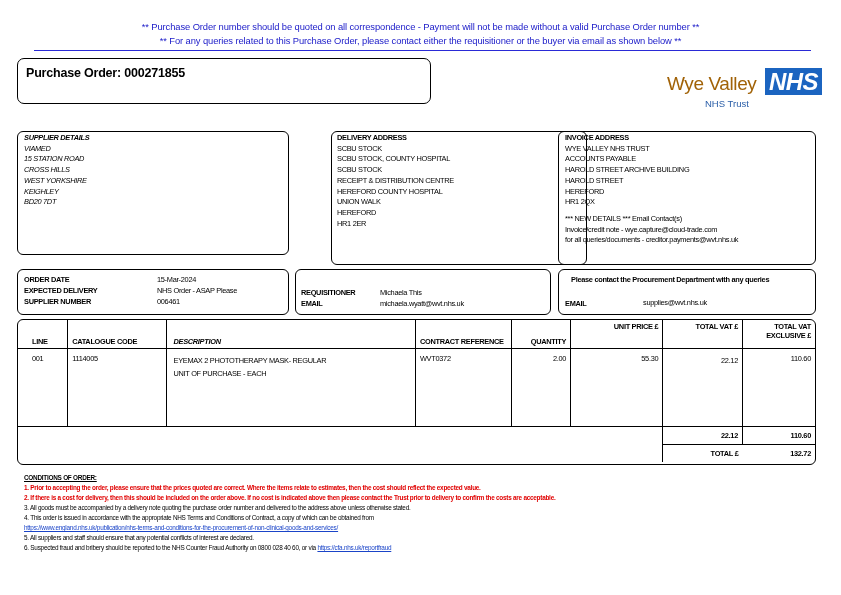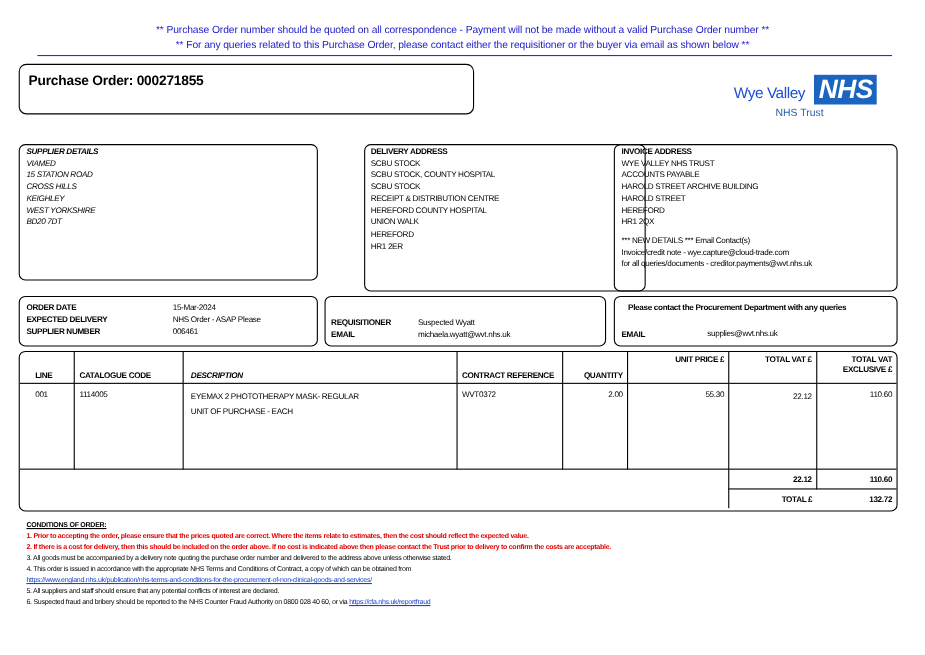--- a/index.html
+++ b/index.html
@@ -5,21 +5,21 @@
   html, body { margin:0; padding:0; background:#ffffff; }
   body { width:841px; height:595px; position:relative; overflow:hidden;
          font-family:"Liberation Sans", sans-serif; color:#000; }
   .abs { position:absolute; }
   .banner { left:0; width:841px; text-align:center; color:#1a1ac8; font-size:9.4px; letter-spacing:-0.1px; }
   .banner-line { left:34px; top:50px; width:777px; height:0; border-top:1.5px solid #2a2ad6; }
   .box { position:absolute; border:1.3px solid #000; border-radius:6px; box-sizing:border-box; }
   .small { font-size:7.4px; line-height:10.7px; letter-spacing:-0.3px; }
   .b { font-weight:bold; }
   .po-title { font-size:12.5px; font-weight:bold; letter-spacing:-0.2px; }
-  .logo-text { font-size:14px; color:#1d4ed8; letter-spacing:-0.4px; }
+  .logo-text { font-size:19px; color:#a16207; letter-spacing:-0.4px; }
   .nhs-box { background:#1b64c0; color:#fff; font-weight:bold; font-style:italic; font-size:24px; padding:0 4px; line-height:24px; letter-spacing:-0.5px; }
   .nhs-trust { color:#2a5ea8; font-size:9.5px; }
   table.items { border-collapse:collapse; position:absolute; font-size:7.4px; letter-spacing:-0.3px; }
   table.items td, table.items th { border:1.2px solid #000; padding:2px 4px; vertical-align:top; }
   table.items th { font-weight:bold; text-align:left; vertical-align:bottom; }
   .right { text-align:right !important; }
   .red { color:#e00000; }
   .link { color:#1a44c8; text-decoration:underline; }
   .cond { font-size:6.4px; line-height:10px; letter-spacing:-0.25px; }
 </style>
@@ -41,22 +41,22 @@
   <span class="logo-text">Wye Valley</span>
   <span class="nhs-box" style="margin-left:4px;">NHS</span>
   <div class="nhs-trust" style="margin-left:38px; margin-top:3px;">NHS Trust</div>
 </div>
 
 <div class="box small" style="left:17px; top:131px; width:272px; height:124px; padding:1px 6px;font-style:italic;">
   <div class="b">SUPPLIER DETAILS</div>
   <div>VIAMED</div>
   <div>15 STATION ROAD</div>
   <div>CROSS HILLS</div>
+  <div>WEST YORKSHIRE</div>
   <div>KEIGHLEY</div>
-  <div>WEST YORKSHIRE</div>
   <div>BD20 7DT</div>
 </div>
 
 <div class="box small" style="left:295px; top:131px; width:256px; height:134px; padding:1px 5px;margin-left:36px;">
   <div class="b">DELIVERY ADDRESS</div>
   <div>SCBU STOCK</div>
   <div>SCBU STOCK, COUNTY HOSPITAL</div>
   <div>SCBU STOCK</div>
   <div>RECEIPT &amp; DISTRIBUTION CENTRE</div>
   <div>HEREFORD COUNTY HOSPITAL</div>
@@ -83,21 +83,21 @@
   <div class="abs b" style="left:6px; top:5px;">ORDER DATE</div>
   <div class="abs" style="left:139px; top:5px;">15-Mar-2024</div>
   <div class="abs b" style="left:6px; top:16px;">EXPECTED DELIVERY</div>
   <div class="abs" style="left:139px; top:16px;">NHS Order - ASAP Please</div>
   <div class="abs b" style="left:6px; top:27px;">SUPPLIER NUMBER</div>
   <div class="abs" style="left:139px; top:27px;">006461</div>
 </div>
 
 <div class="box small" style="left:295px; top:269px; width:256px; height:46px;">
   <div class="abs b" style="left:5px; top:18px;">REQUISITIONER</div>
-  <div class="abs" style="left:84px; top:18px;">Suspected Wyatt</div>
+  <div class="abs" style="left:84px; top:18px;">Michaela This</div>
   <div class="abs b" style="left:5px; top:29px;">EMAIL</div>
   <div class="abs" style="left:84px; top:29px;">michaela.wyatt@wvt.nhs.uk</div>
 </div>
 
 <div class="box small" style="left:558px; top:269px; width:258px; height:46px;">
   <div class="abs b" style="left:12px; top:5px; width:232px; text-align:left;">Please contact the Procurement Department with any queries</div>
   <div class="abs b" style="left:6px; top:29px;">EMAIL</div>
   <div class="abs" style="left:84px; top:28px;">supplies@wvt.nhs.uk</div>
 </div>
 

